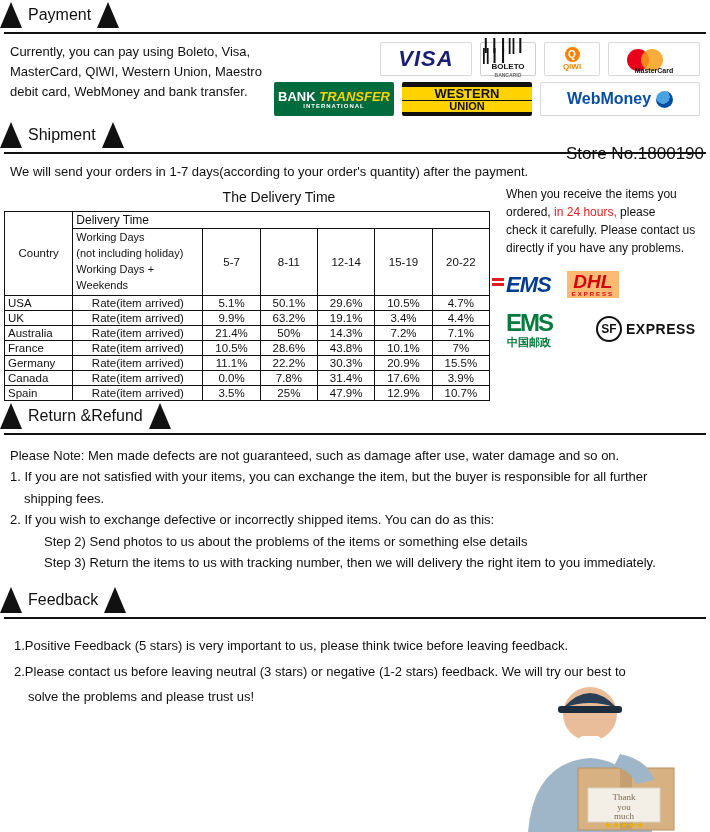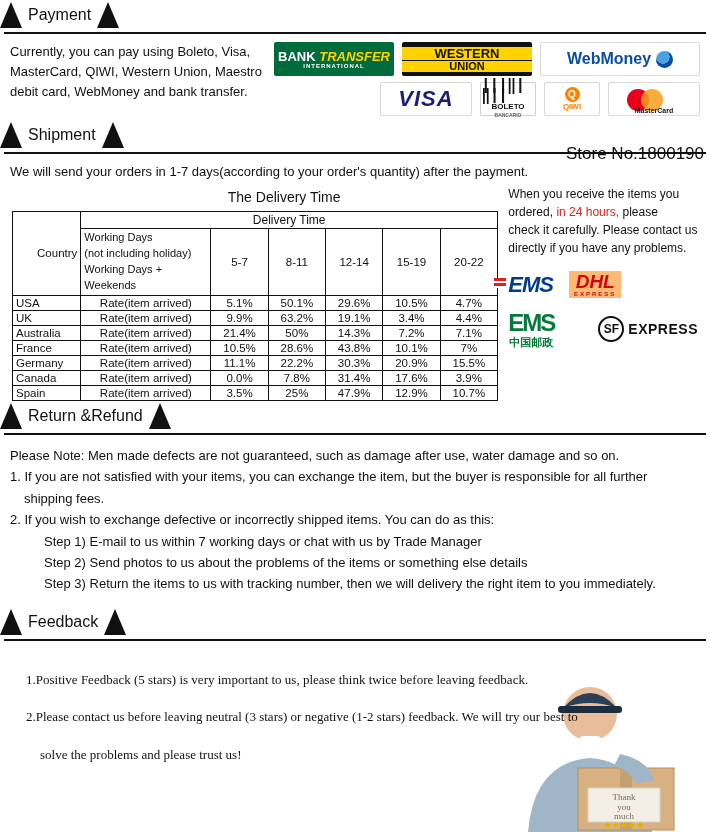--- a/index.html
+++ b/index.html
@@ -77,29 +77,29 @@
   .wu { width:130px; background:#111; flex-direction:column; line-height:1; padding:2px 0; }
   .wu .w1 { background:#ffd200; color:#111; font-size:13px; width:100%; text-align:center; }
   .wu .w2 { background:#ffd200; color:#111; font-size:11px; width:100%; text-align:center; margin-top:1px; }
   .wm { width:160px; background:#fff; border:1px solid #d8d8d8; color:#0a4ea2; font-size:16px; gap:5px; }
   .wm .globe { width:17px;height:17px;border-radius:50%;
                background: radial-gradient(circle at 40% 35%, #4aa3e0 0 45%, #0a4ea2 46% 100%); }
 
   
   .store-no { position:absolute; right:6px; top:144px; font-size:17px; color:#111; }
   .ship-line { padding: 10px 10px 6px 10px; font-size:13px; }
-  .ship-body { display:flex; padding: 0 12px; }
+  .ship-body { display:flex; padding: 0 4px; }
   .tbl-wrap { width: 492px; }
   .tbl-cap { text-align:center; font-size:14px; margin: 4px 0 6px 58px; }
   table.dt { border-collapse: collapse; width: 486px; font-size:11.5px; }
   table.dt td, table.dt th { border:1px solid #111; padding:1px 3px; }
-  .c-country { width:62px; text-align:right; }
+  .c-country { width:62px; text-align:center; }
   .c-days { width:118px; }
   .c-num { width:52px; text-align:center; }
-  .hdr-dt { text-align:center; font-size:12px; }
+  .hdr-dt { text-align:left; font-size:12px; }
   .wd-cell { line-height:1.45; padding:2px 4px; font-size:11px;}
   .rate-cell { text-align:center; }
   .country-cell { text-align:left; padding-left:6px; }
 
   .ship-right { flex:1; padding-left:10px; }
   .ship-right p { margin:0; line-height:1.5; font-size:12px; }
   .red { color:#e01f1f; }
   .couriers { margin-top:14px; }
   .cour-row { display:flex; align-items:center; gap:16px; margin-bottom:12px; }
   .ems { color:#003d8f; font-style:italic; font-weight:bold; font-size:22px; letter-spacing:-1px; position:relative;}
@@ -117,21 +117,21 @@
   .sf .txt { font-size:14px; font-weight:bold; letter-spacing:.5px; }
 
   
   .ret-body { padding: 10px 10px 0 10px; font-size:13px; line-height:1.65; }
   .ret-body p { margin:0 0 0 0; }
   .indent1 { padding-left:14px; }
   .indent2 { padding-left:34px; }
 
   
   .fb-body { padding: 12px 10px 0 10px; font-size:13px; line-height:1.65; position:relative; z-index:2;}
-  .fb-body p { margin:16px;font-family:Liberation Serif, serif; }
+  .fb-body p { margin:4px; }
 
   
   .courier {
     position:absolute; right:0; bottom:0; width:240px; height:190px;
     z-index:1; pointer-events:none;
   }
   .courier svg { position:absolute; inset:0; }
 </style>
 </head>
 <body>
@@ -144,50 +144,50 @@
       <div class="sec-title">Payment</div>
       <div class="flag"></div>
     </div>
     <div class="rule-wrap">
         <div class="rule"></div>
       </div>
 
     <div class="pay-body">
       <div class="pay-text">Currently, you can pay using Boleto, Visa, MasterCard, QIWI, Western Union, Maestro debit card, WebMoney and bank transfer.</div>
       <div class="pay-logos">
-        <div class="logo-row">
-          <div class="logo bank">
-            <div class="b1"><span>BANK</span>
-              <i>TRANSFER</i></div>
-            <div class="b2">INTERNATIONAL</div>
-          </div>
-          <div class="logo wu">
-            <div class="w1">WESTERN</div>
-            <div class="w2">UNION</div>
-          </div>
-          <div class="logo wm">
-            <span>WebMoney</span>
-            <span class="globe"></span>
-          </div>
-        </div>
         <div class="logo-row">
           <div class="logo visa">VISA</div>
           <div class="logo boleto">
             <div class="bars">|||‖|‖||</div>
             <div class="t1">BOLETO</div>
             <div class="t2">BANCARIO</div>
           </div>
           <div class="logo qiwi">
             <div class="circ">Q</div>
             <div class="nm">QIWI</div>
           </div>
           <div class="logo mc">
             <span class="c1"></span>
             <span class="c2"></span>
             <span class="lbl">MasterCard</span>
+          </div>
+        </div>
+        <div class="logo-row">
+          <div class="logo bank">
+            <div class="b1"><span>BANK</span>
+              <i>TRANSFER</i></div>
+            <div class="b2">INTERNATIONAL</div>
+          </div>
+          <div class="logo wu">
+            <div class="w1">WESTERN</div>
+            <div class="w2">UNION</div>
+          </div>
+          <div class="logo wm">
+            <span>WebMoney</span>
+            <span class="globe"></span>
           </div>
         </div>
       </div>
     </div>
   </div>
 
   <div>
     <div class="sec-head">
       <div class="flag"></div>
       <div class="sec-title">Shipment</div>
@@ -330,21 +330,20 @@
     </div>
     <div class="rule-wrap">
         <div class="rule"></div>
       </div>
 
     <div class="ret-body">
       <p>Please Note: Men made defects are not guaranteed, such as damage after use, water  damage and so on.</p>
       <p>1. If you are not satisfied with your items, you can exchange the item, but the buyer is responsible for all further</p>
       <p class="indent1">shipping fees.</p>
       <p>2. If you wish to exchange defective or incorrectly shipped items. You can do as this:</p>
-      <p class="indent2">Step 1) E-mail to us within 7 working days or chat with us by Trade Manager</p>
       <p class="indent2">Step 2) Send photos to us about the problems of the items or something else details</p>
       <p class="indent2">Step 3) Return the items to us with tracking number, then we will delivery the right item to you immediately.</p>
     </div>
   </div>
 
   <div>
     <div class="sec-head" style="margin-top:12px;">
       <div class="flag"></div>
       <div class="sec-title">Feedback</div>
       <div class="flag"></div>

